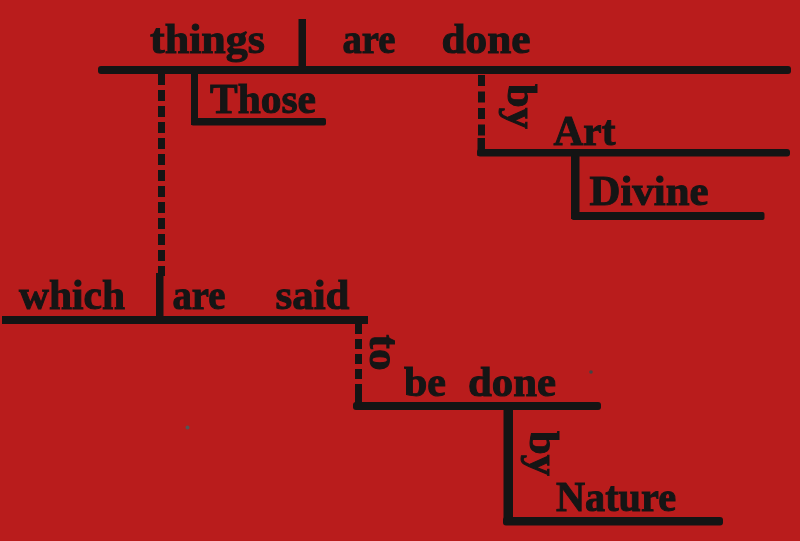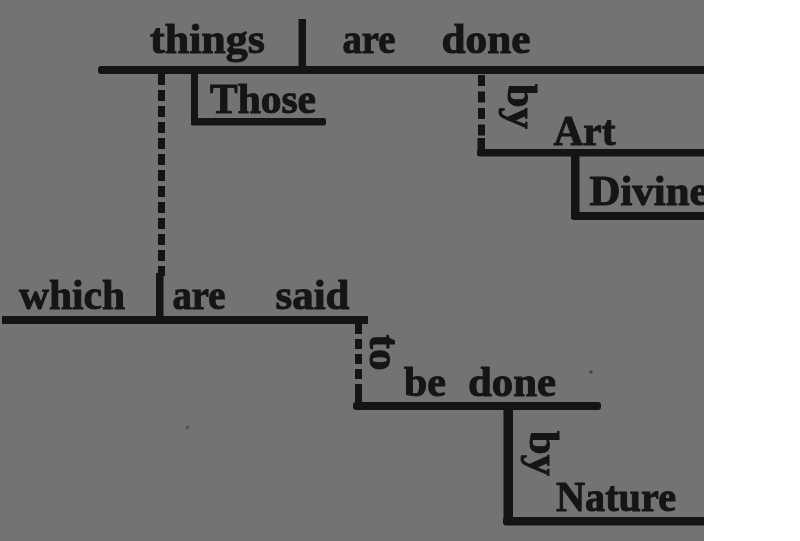--- a/index.html
+++ b/index.html
@@ -1,16 +1,16 @@
 <!DOCTYPE html>
 <html><head>
 <meta charset="utf-8">
 <style>
   html,body{margin:0;padding:0;background:#ffffff;}
-  #page{width:704px;height:541px;position:relative;background:#737373;overflow:hidden;}
+  #page{width:800px;height:541px;position:relative;background:#b91c1c;overflow:hidden;}
   svg text{font-family:"Liberation Serif",serif;font-weight:bold;fill:#151515;stroke:#151515;stroke-width:1;}
 </style>
 </head>
 <body>
 <div id="page">
 <svg width="800" height="541" viewBox="0 0 800 541">
 
   <rect x="98" y="66" width="693" height="8" rx="3" fill="#141414"></rect>
 
   <rect x="298.5" y="19" width="7.5" height="53" fill="#141414"></rect>

